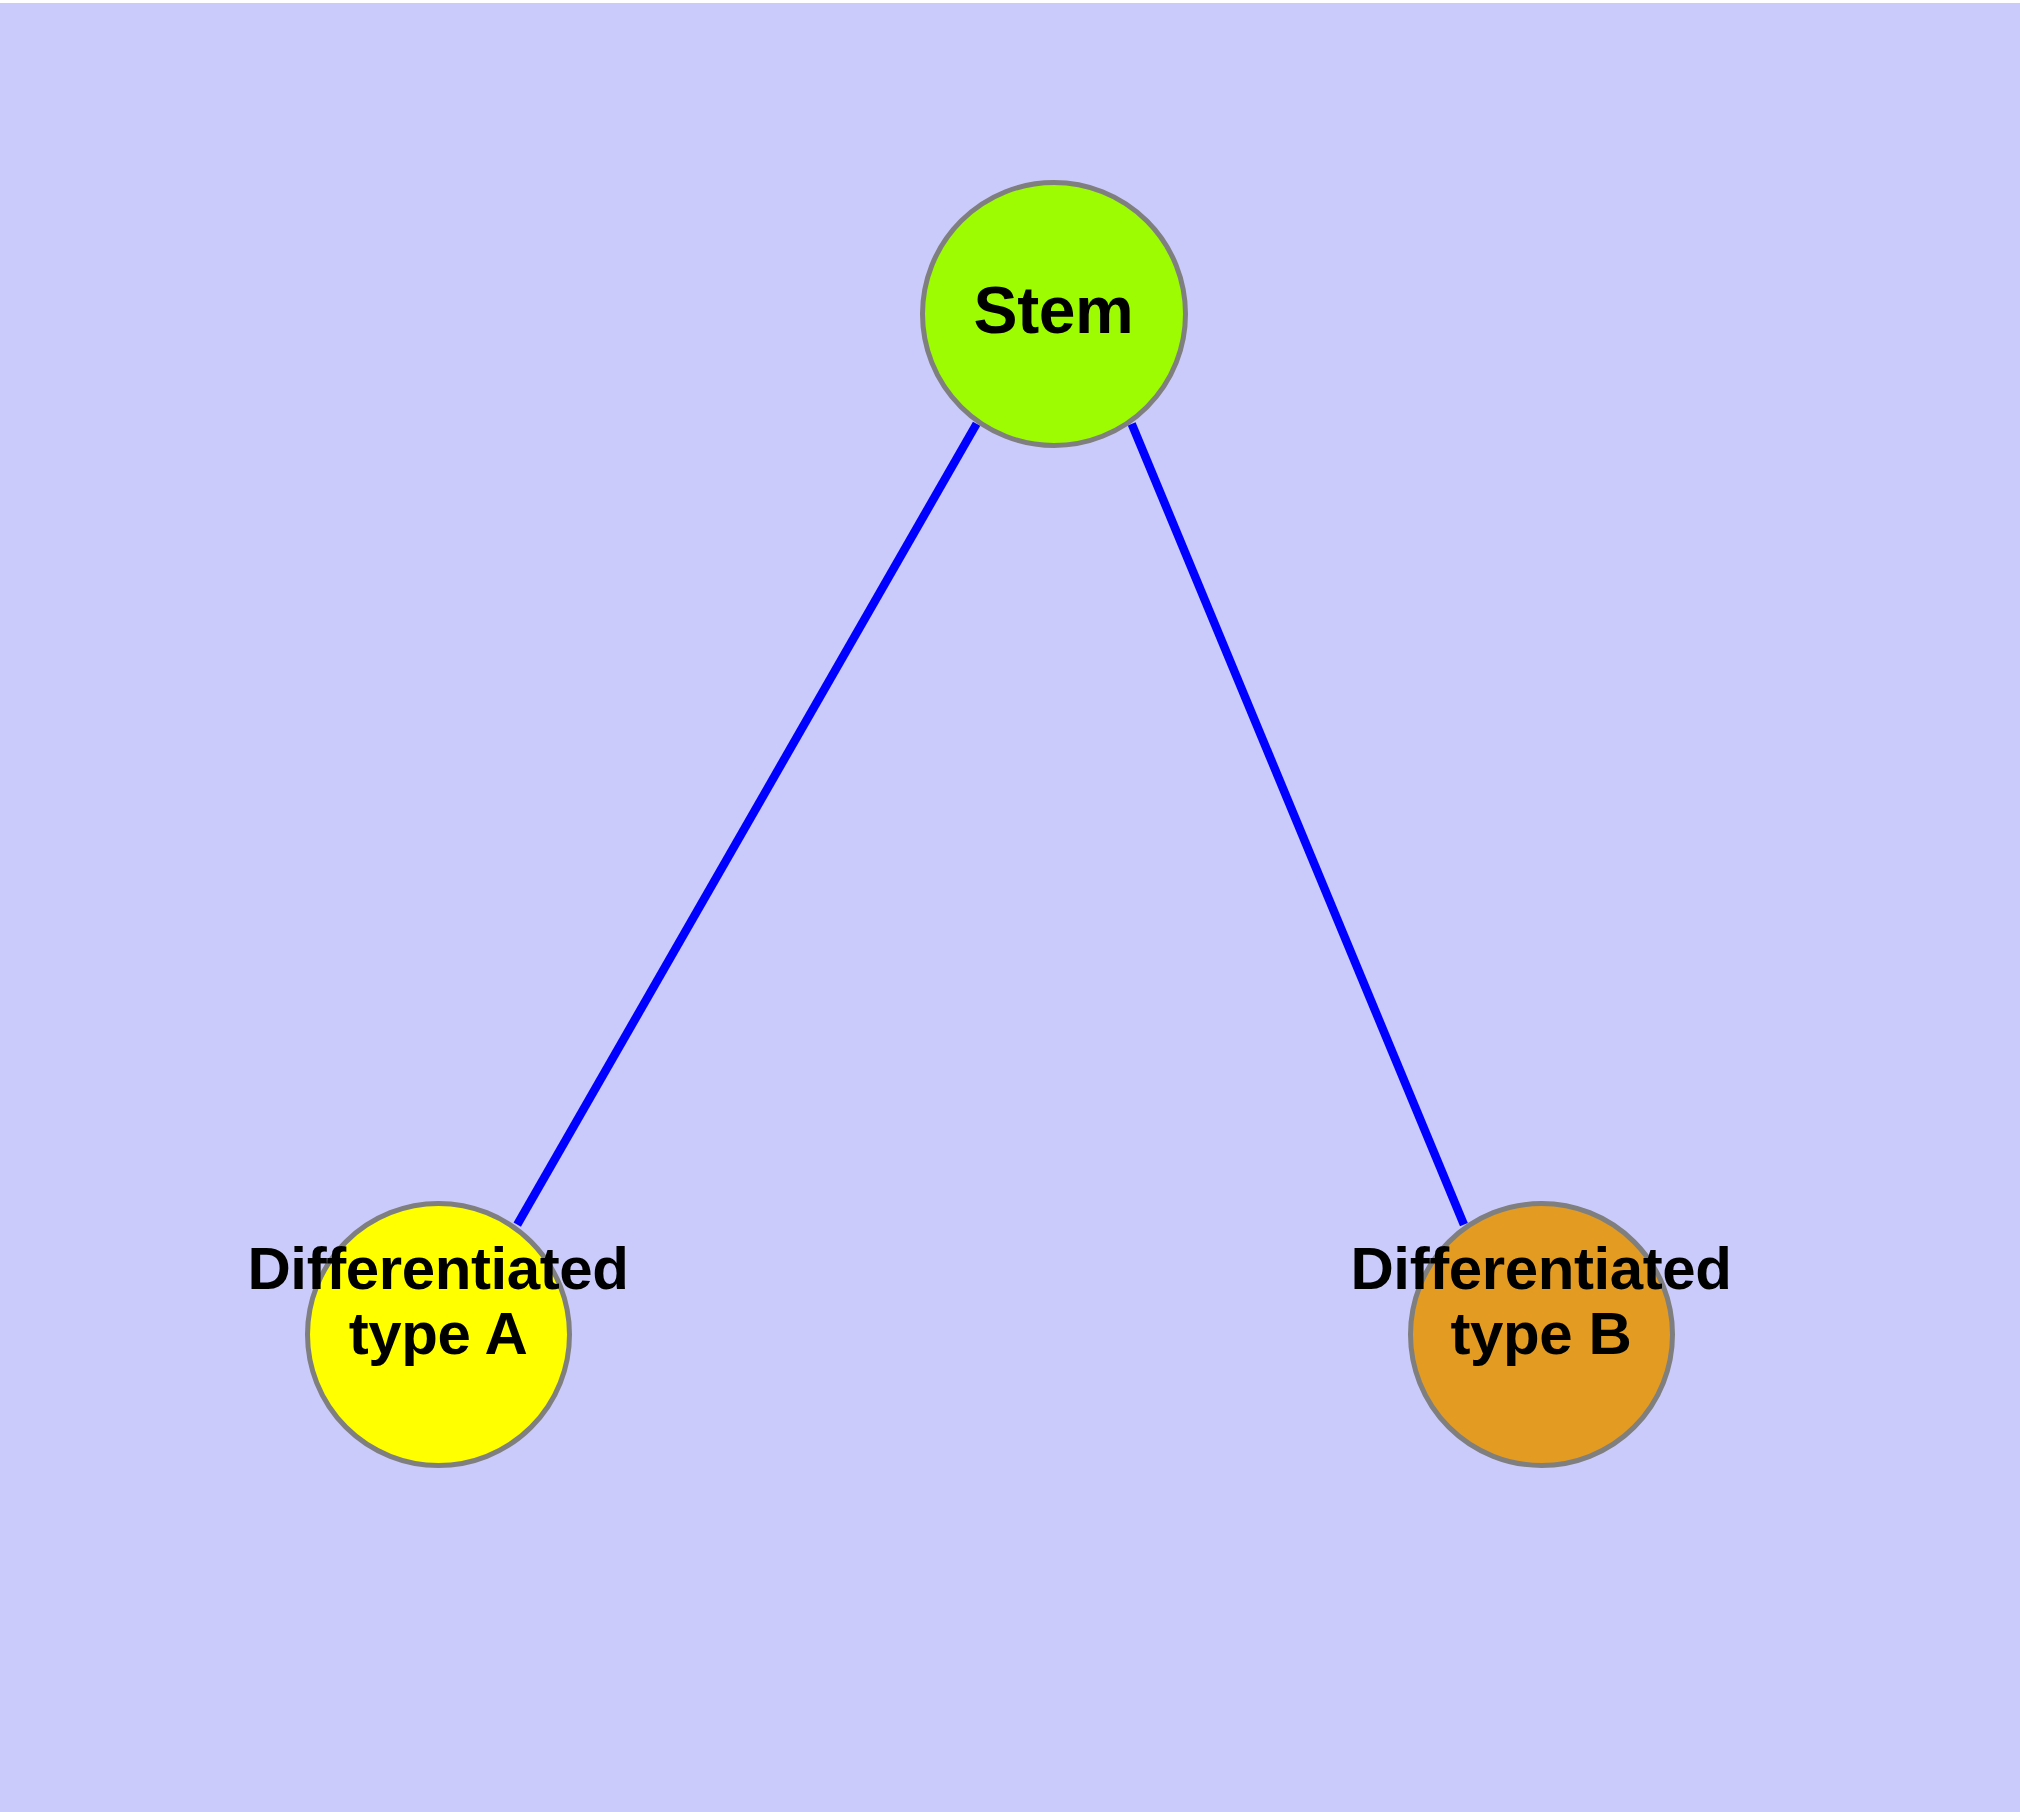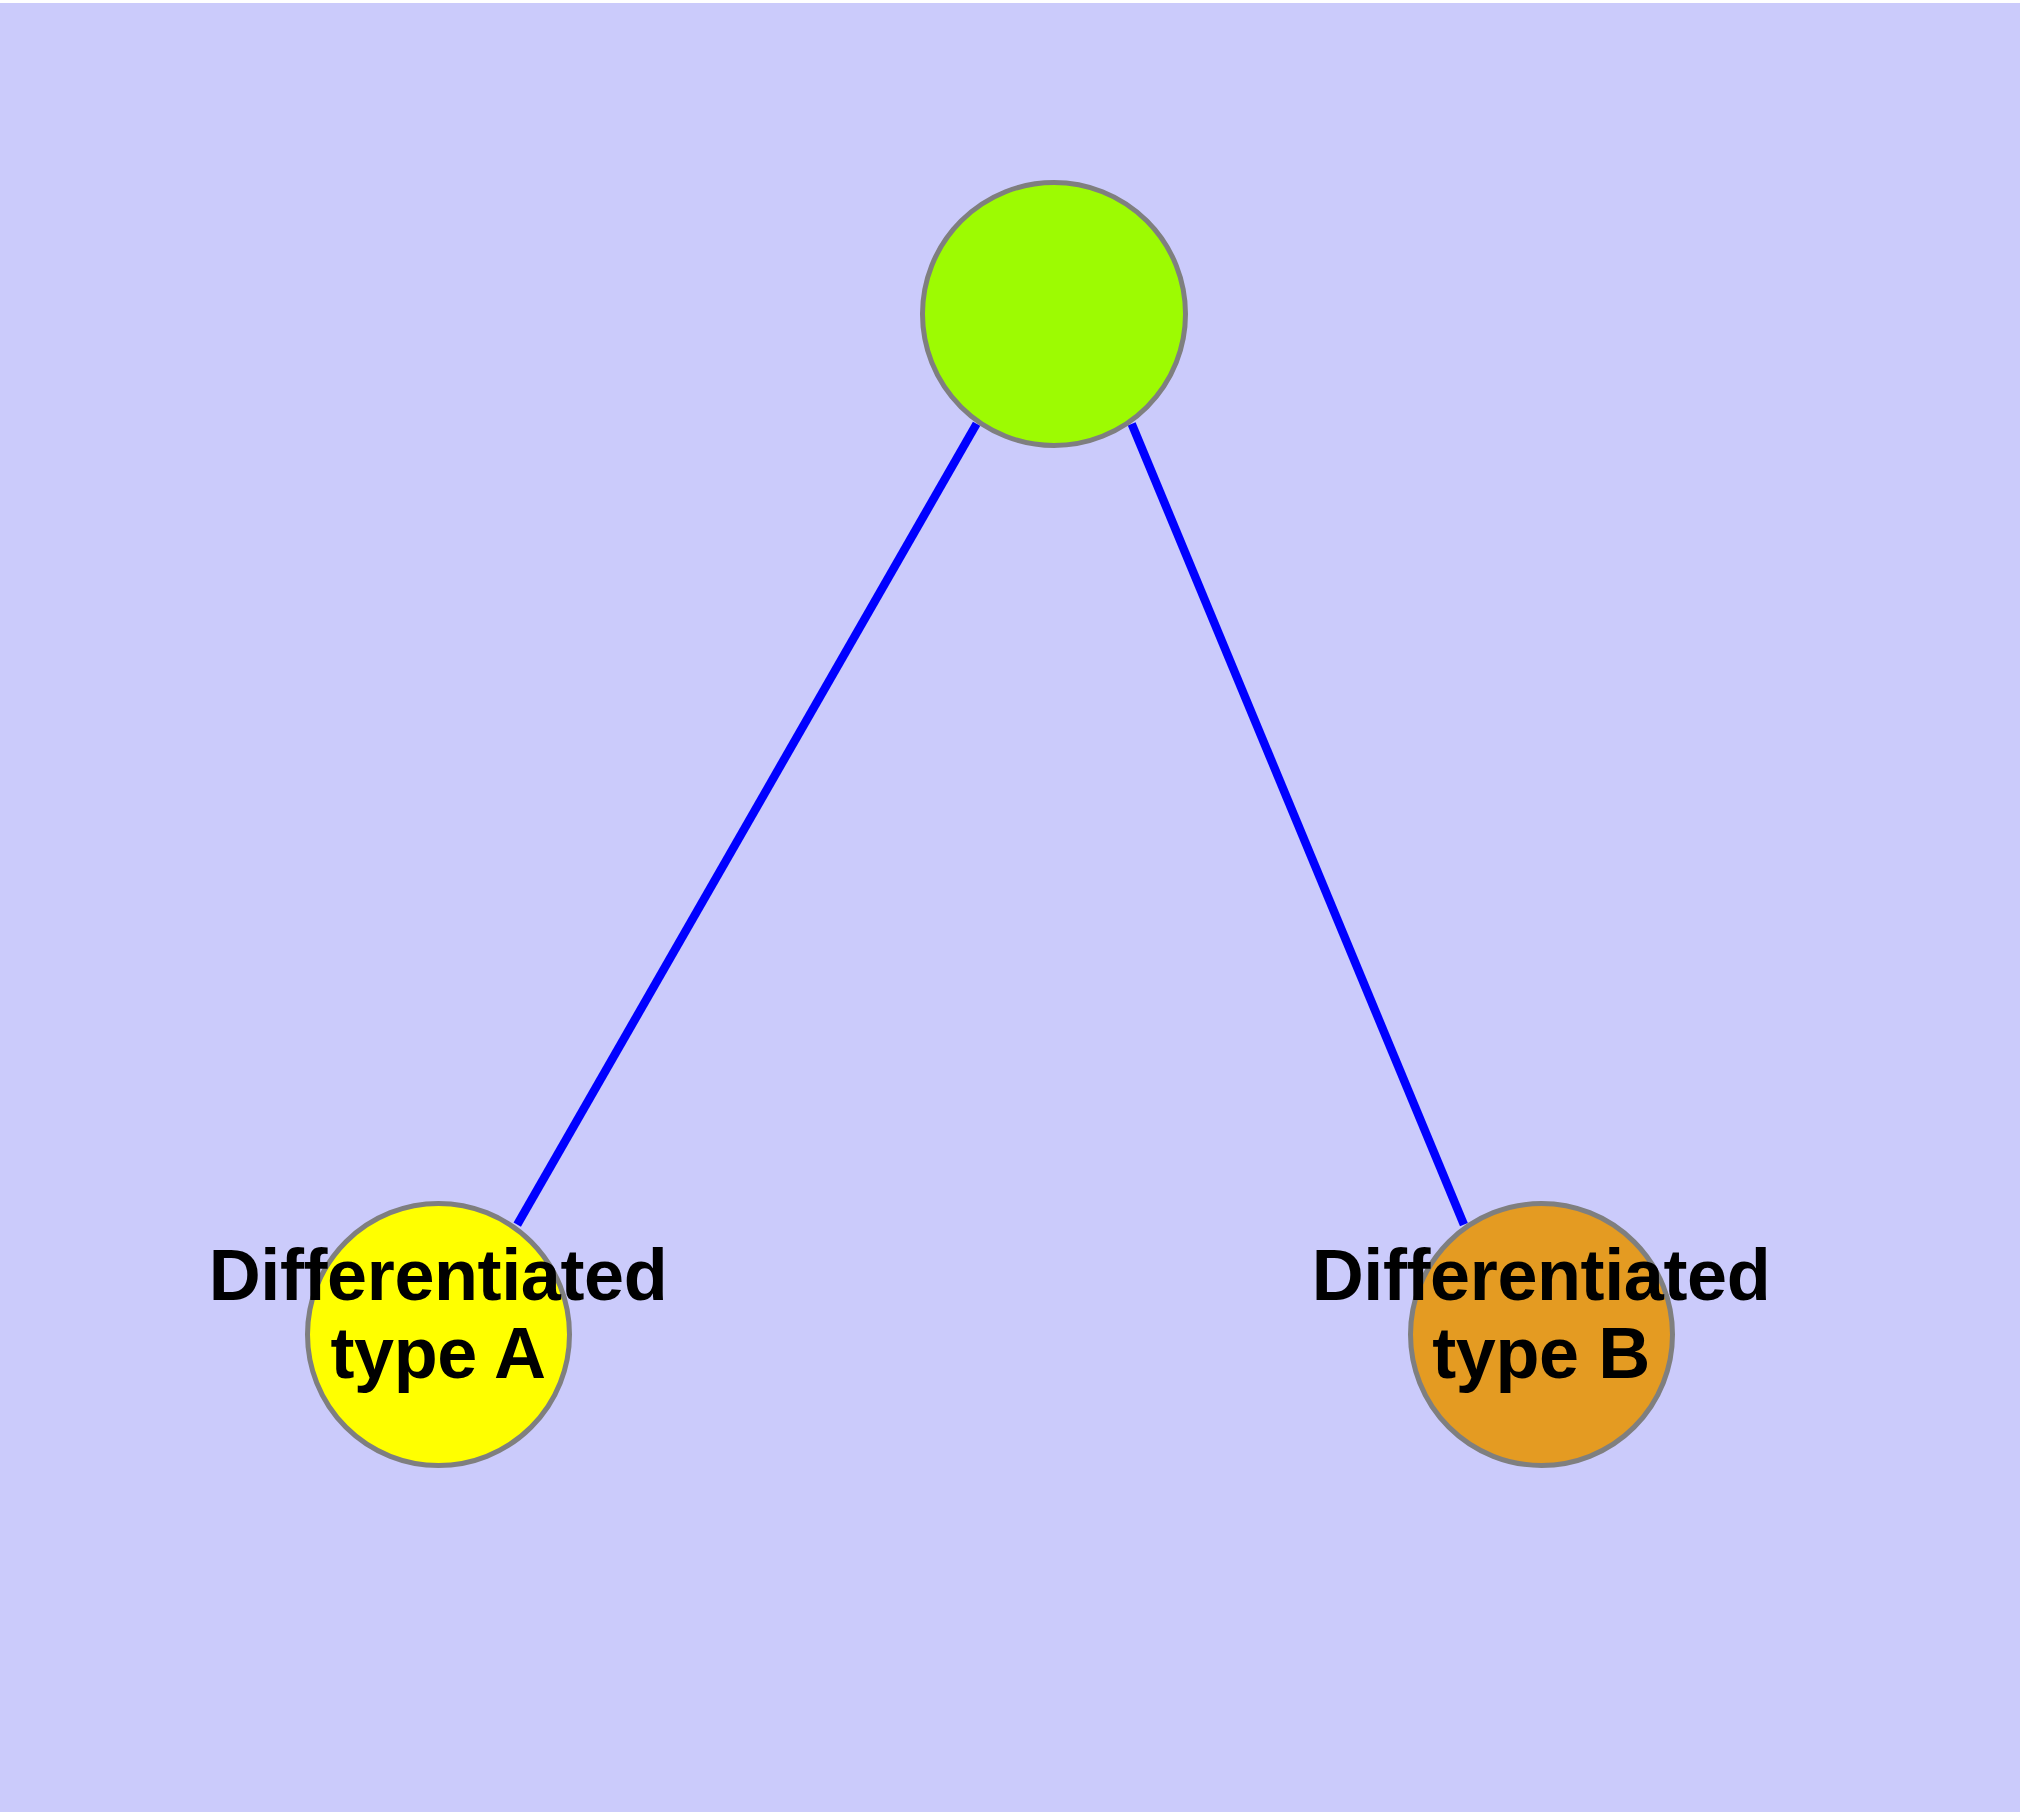--- a/index.html
+++ b/index.html
@@ -43,36 +43,37 @@
     position: absolute;
     text-align: center;
     color: #000000;
     font-weight: bold;
     line-height: 1.08;
     white-space: pre;
     letter-spacing: -0.4px;
     pointer-events: none;
   }
   .label-root { font-size: 66px; }
-  .label-leaf { font-size: 72px; }
+  .label-leaf { font-size: 60px; }
 </style>
 </head>
 <body>
 
 <div id="canvas">
 
   <div id="top-strip"></div>
 
   <svg id="graph-svg" viewBox="0 0 2384 2138">
     <line x1="1152" y1="500" x2="610" y2="1445" stroke="#0000ff" stroke-width="10" stroke-linecap="butt"></line>
     <line x1="1335" y1="500" x2="1727" y2="1445" stroke="#0000ff" stroke-width="10" stroke-linecap="butt"></line>
   </svg>
 
   <div class="node-group" style="left:0; top:0; width:2021px; height:1812px; pointer-events:none;">
     <div class="node-circle" style="left:920px; top:180px; width:268px; height:268px; background:#9dfb02; pointer-events:auto;"></div>
+    <div class="node-label label-root" style="left:799px; top:275px; width:509px;">Stem</div>
   </div>
 
   <div class="node-group" style="left:0; top:0; width:2021px; height:1812px; pointer-events:none;">
     <div class="node-circle" style="left:305px; top:1201px; width:267px; height:267px; background:#ffff00; pointer-events:auto;"></div>
     <div class="node-label label-leaf" style="left:99px; top:1237px; width:678px;">Differentiated
 type A</div>
   </div>
 
   <div class="node-group" style="left:0; top:0; width:2021px; height:1812px; pointer-events:none;">
     <div class="node-circle" style="left:1408px; top:1201px; width:267px; height:267px; background:#e49b22; pointer-events:auto;"></div>

